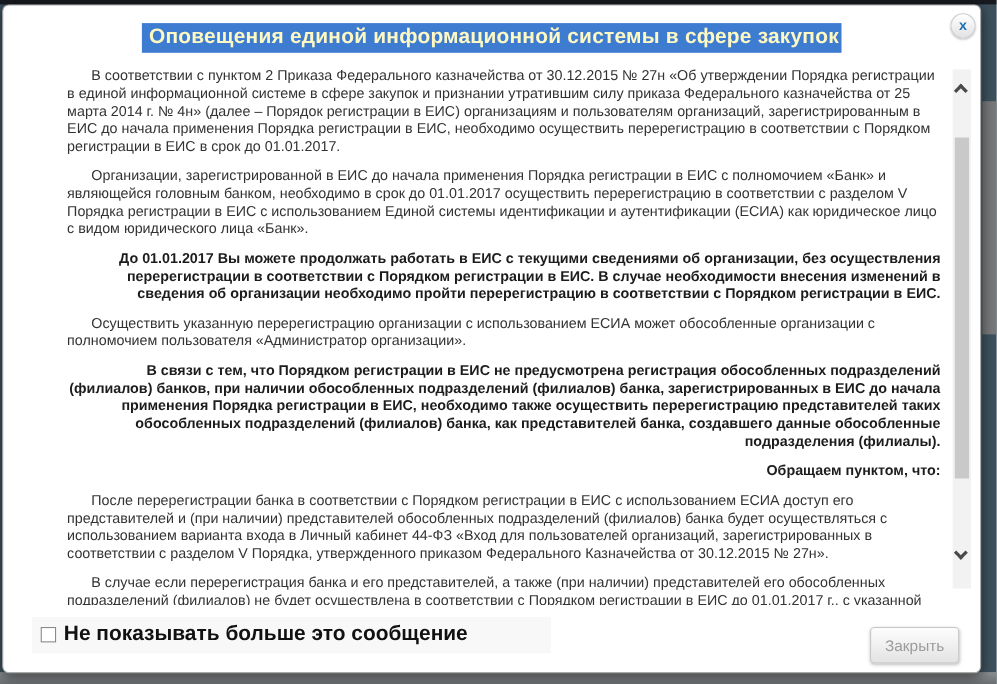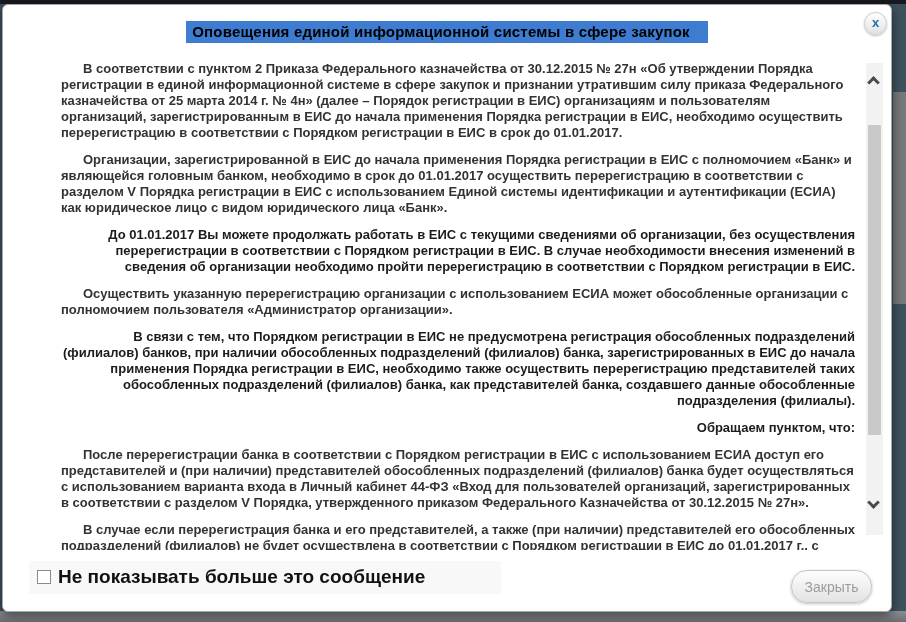--- a/index.html
+++ b/index.html
@@ -30,40 +30,40 @@
     border:1px solid #c9ccd2;
     box-shadow:0 1px 2px rgba(0,0,0,0.25);
     color:#1d6fb5; font-weight:bold; font-size:13px; line-height:20px;
     text-align:center; cursor:pointer;
   }
 
   .title-row { text-align:center; margin-top:16px; height:28px; }
   .title-highlight {
     display:inline-block;
     background:#3d7cd1;
-    color:#000000;
-    font-size:15px;
+    color:#fef9c3;
+    font-size:19px;
     font-weight:bold;
-    padding:2px 18px 3px 6px;
+    padding:2px 2px 3px 6px;
     letter-spacing:0.2px;
   }
 
   .dialog-body {
     position:absolute; top:56px; left:58px; right:8px; height:489px;
     overflow:hidden;
   }
   .text-content {
     margin-right:28px;
     overflow:hidden;
     height:100%;
     color:#333333;
     font-size:13px;
     line-height:16px;
   }
-  .text-content p { text-indent:22px; margin-bottom:11px;font-weight:bold; }
+  .text-content p { text-indent:22px; margin-bottom:11px; }
   .text-content p.bold { font-weight:bold; color:#1c1c1c;text-align:right; }
 
   
   .scrollbar {
     position:absolute; top:2px; right:0; width:17px; height:472px;
     background:#f2f2f2;
   }
   .sb-btn { position:absolute; left:0; width:17px; height:20px; cursor:pointer; }
   .sb-btn-up { top:10px; }
   .sb-btn-down { bottom:18px; }
@@ -90,21 +90,21 @@
   }
   .footer-check label {
     font-size:19px; font-weight:bold; color:#111111; cursor:pointer;
     white-space:nowrap;
   }
 
   .close-action-btn {
     position:absolute; right:19px; bottom:8px; width:81px; height:33px;
     background:linear-gradient(#fdfdfd,#e3e3e3);
     border:1px solid #c6c6c6;
-    border-radius:16px;
+    border-radius:4px;
     box-shadow:0 1px 3px rgba(0,0,0,0.25);
     color:#9c9c9c; font-size:14px; font-family:"Liberation Sans",sans-serif;
     cursor:pointer;
   }
 </style>
 </head>
 <body>
 
 <div class="backdrop-top"></div>
 <div class="backdrop-bottom"></div>

